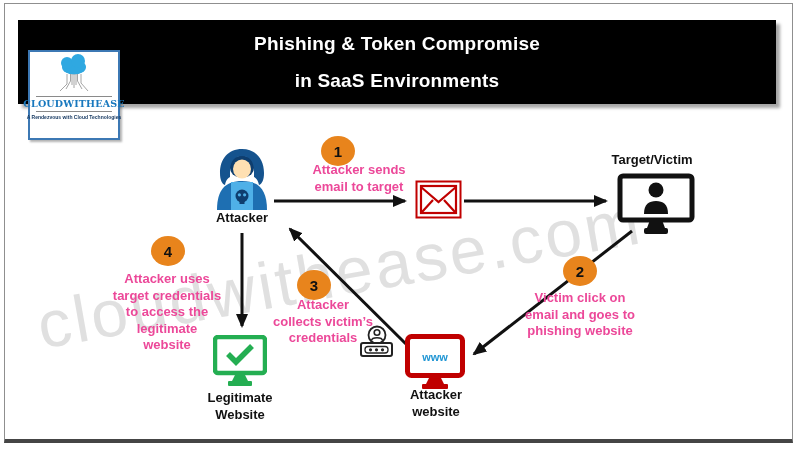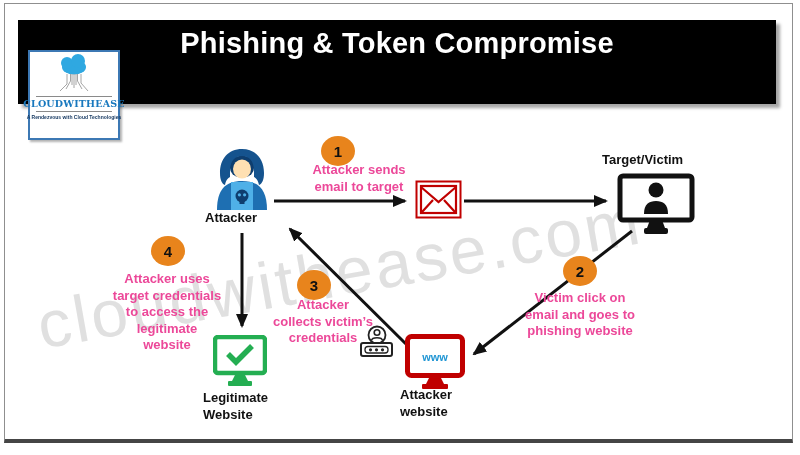--- a/index.html
+++ b/index.html
@@ -16,34 +16,34 @@
   .watermark {
     position:absolute; left:38px; top:288px; z-index:1;
     font-size:66px; color:#e0e0e0; letter-spacing:3px; white-space:nowrap;
     transform:rotate(-10deg); transform-origin:left center;
   }
   .banner {
     position:absolute; left:18px; top:20px; width:758px; height:84px;
     background:#000; color:#fff; text-align:center; z-index:3;
     box-shadow:4px 4px 3px rgba(0,0,0,0.35); padding-top:5px; box-sizing:border-box;
   }
-  .banner-line { font-weight:bold; font-size:29px; line-height:37px; letter-spacing:0.2px; }
+  .banner-line { font-weight:bold; font-size:19px; line-height:37px; letter-spacing:0.2px; }
   .logo {
     position:absolute; left:28px; top:50px; width:92px; height:90px;
     background:#fff; border:2px solid #3c78b4; z-index:4; box-sizing:border-box;
     display:flex; flex-direction:column; align-items:center;
     box-shadow:2px 2px 2px rgba(0,0,0,0.3);
   }
   .logo-name { font-family:"DejaVu Serif", serif; font-weight:bold; font-size:9.5px; color:#1878be; margin-top:1px; letter-spacing:0.2px; }
   .logo-div { width:76px; border-top:1px solid #8a8a8a; margin-top:2px; }
   .logo-tag { font-size:5px; font-weight:bold; color:#12355e; margin-top:2px; white-space:nowrap; }
   .abs { position:absolute; z-index:2; }
   .node-label {
     position:absolute; z-index:2; font-weight:bold; font-size:13px;
-    color:#111; line-height:16.5px;
+    color:#111; text-align:center; line-height:16.5px;
   }
   .step-circle {
     position:absolute; z-index:2; width:34px; height:30px; border-radius:50%;
     background:#e8841c; color:#111; font-weight:bold; font-size:15px;
     display:flex; align-items:center; justify-content:center;
   }
   .step-text {
     position:absolute; z-index:2; font-weight:bold; font-size:13px;
     color:#ec4899; text-align:center; line-height:16.5px;
   }
@@ -52,20 +52,21 @@
 </style>
 </head>
 <body>
 
 <div class="slide"></div>
 
 <div class="watermark">cloudwithease.com</div>
 
 <div class="banner">
   <div class="banner-line">Phishing &amp; Token Compromise</div>
+  <div class="banner-line">in SaaS Environments</div>
 </div>
 
 <div class="logo">
   <svg width="42" height="42" viewBox="0 0 42 42">
     <g fill="#2fa8e1">
       <ellipse cx="21" cy="15" rx="12" ry="7.5"></ellipse>
       <circle cx="14" cy="11" r="6"></circle>
       <circle cx="25" cy="9" r="7"></circle>
     </g>
     <g stroke="#9a9a9a" stroke-width="0.9" fill="none">

